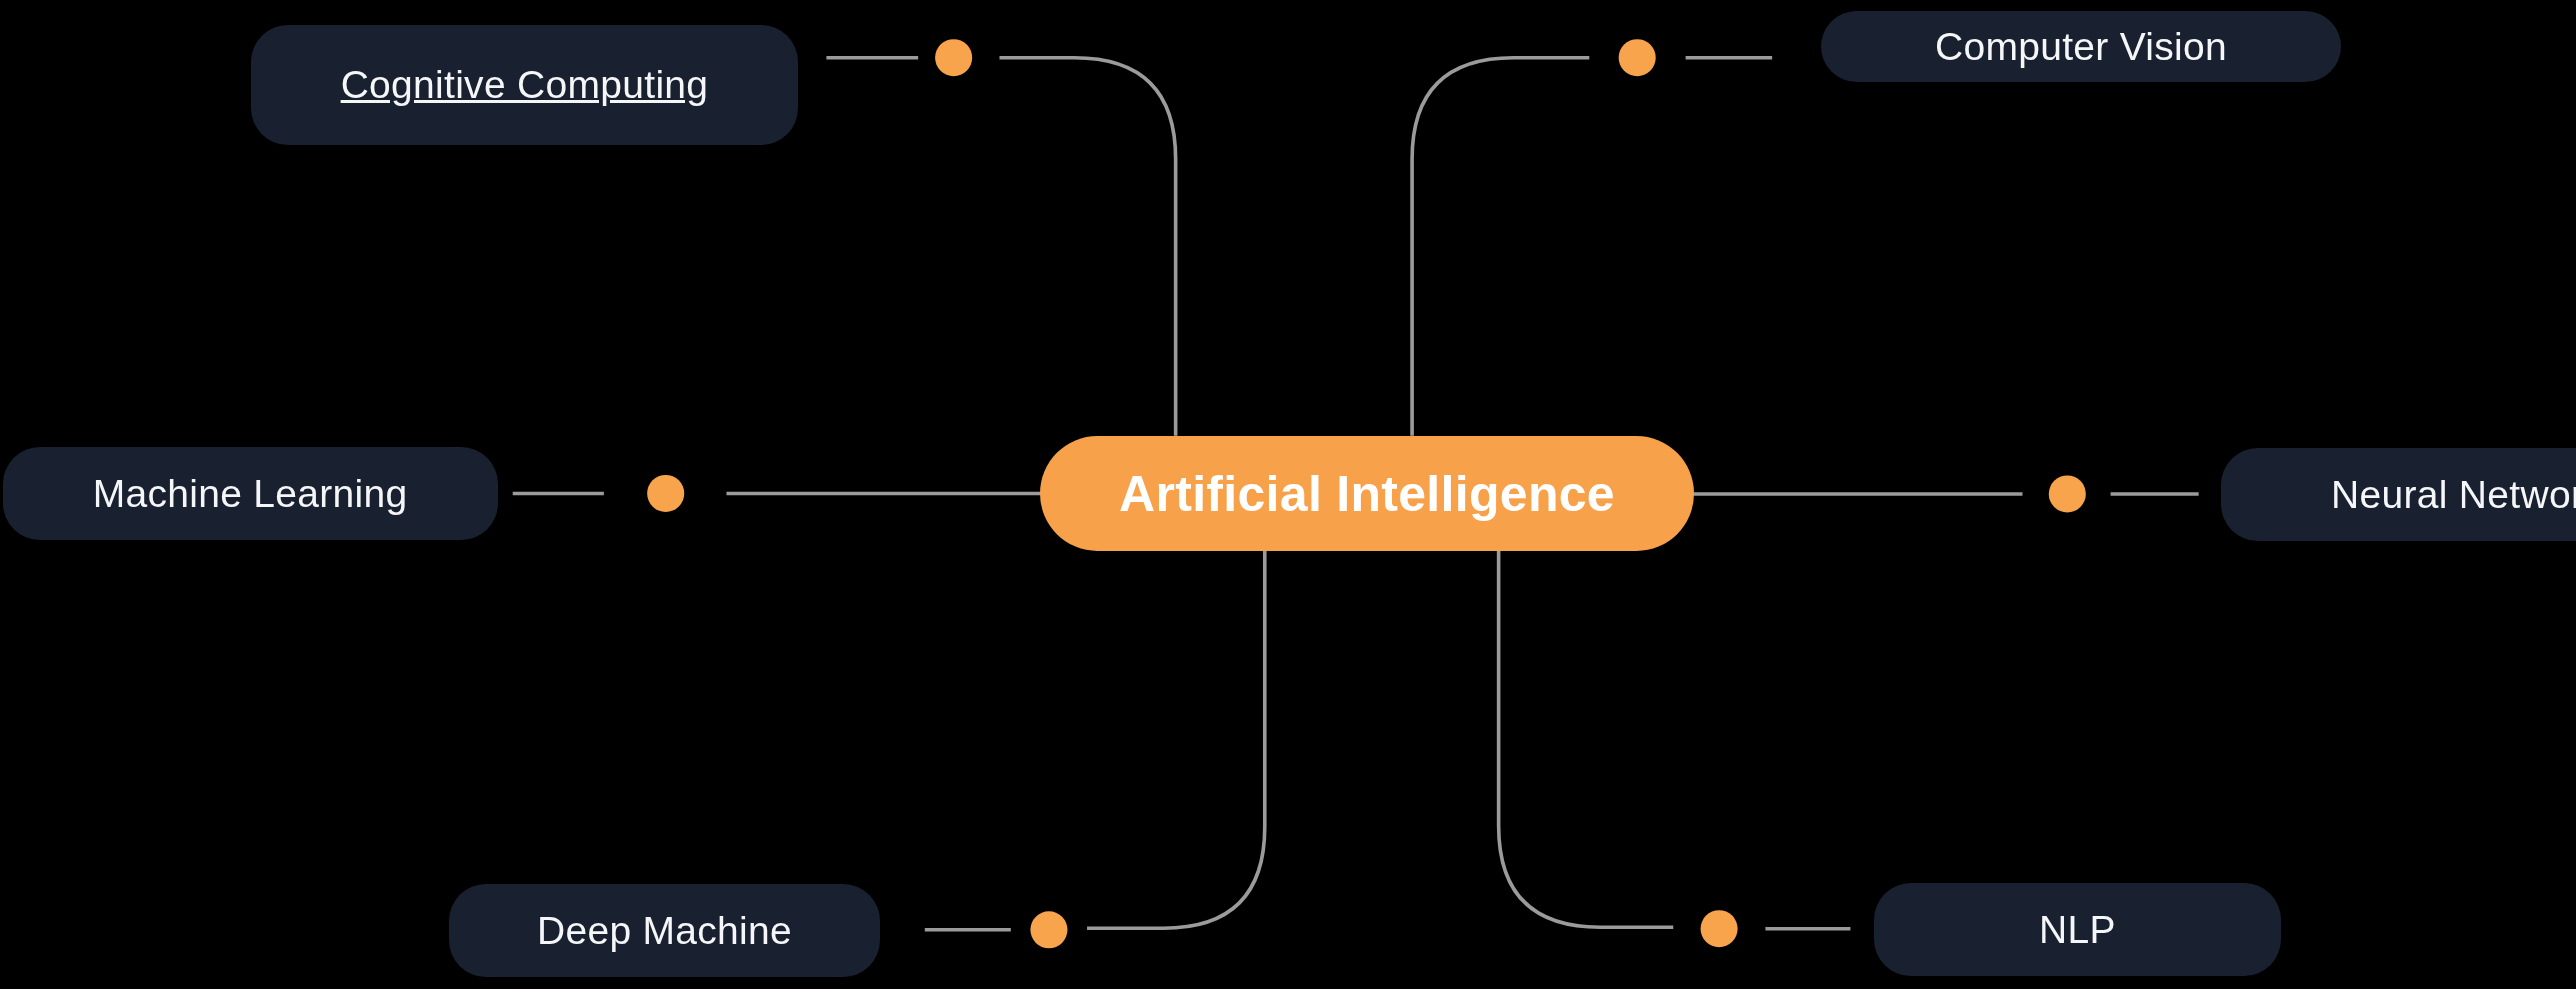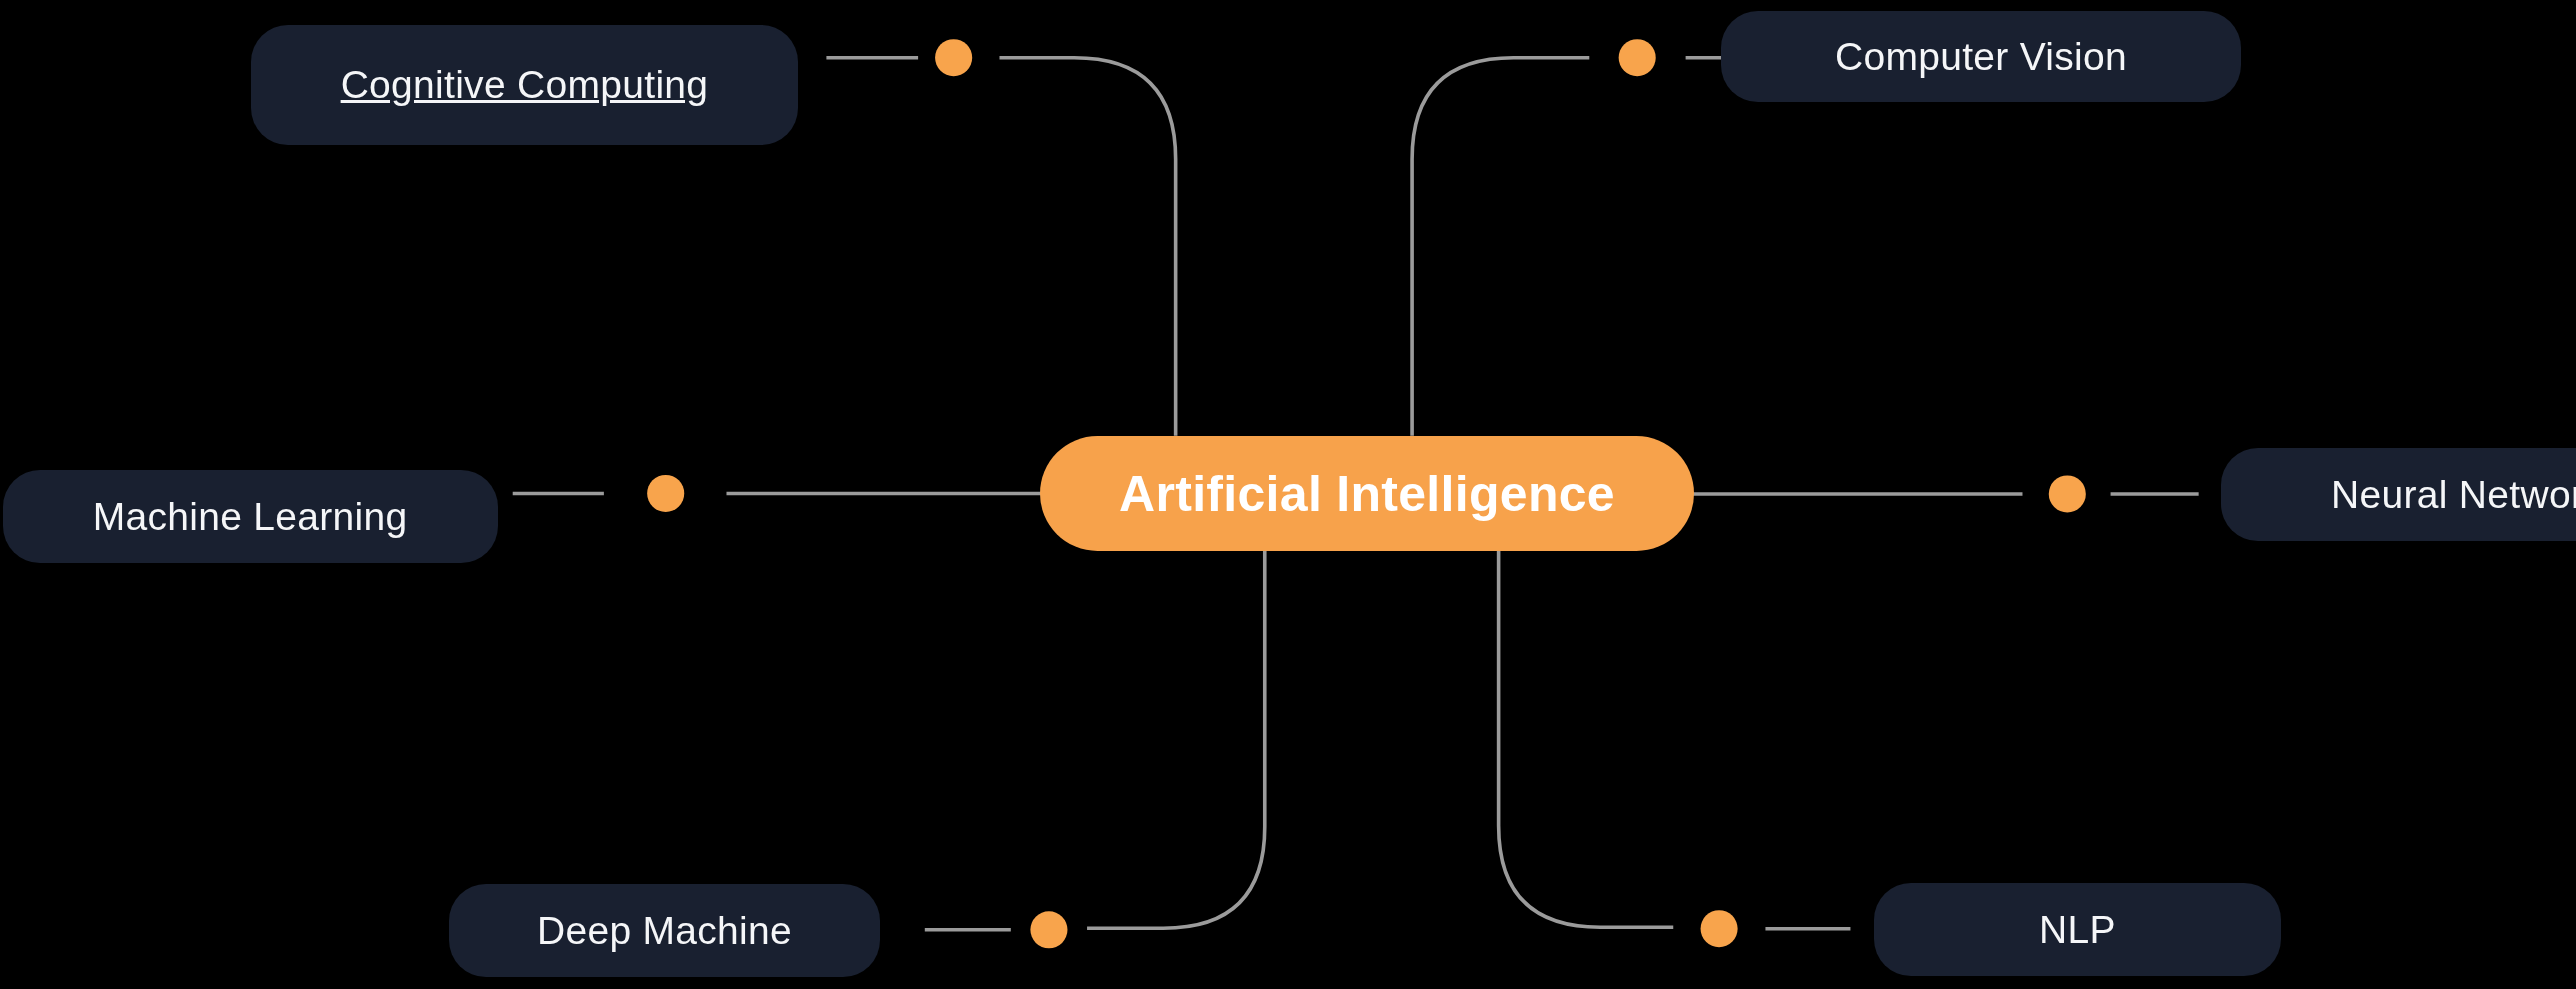--- a/index.html
+++ b/index.html
@@ -55,22 +55,22 @@
     white-space:nowrap;
   }
   .node.center{
     background:var(--center-node-fill);
     color:var(--center-node-text);
     font-size:50px;
     border-radius:58px;
   }
   
   .n-cognitive-computing{ left:251px;  top:25px;   width:547px; height:120px;text-decoration:underline; }
-  .n-computer-vision   { left:1721px; top:11.3px;   width:520px; height:91px; }
-  .n-machine-learning  { left:2.6px;    top:447px;  width:495px;  height:93px;margin-top:23px; }
+  .n-computer-vision   { left:1821px; top:11.3px;   width:520px; height:71px; }
+  .n-machine-learning  { left:2.6px;    top:447px;  width:495px;  height:93px; }
   .n-neural-network    { left:2221px; top:448px;  width:493px;  height:93px; }
   .n-deep-learning     { left:449px;  top:884px; width:431px;  height:93px; }
   .n-nlp               { left:1874px; top:883px; width:407px;  height:93px; }
   .n-center            { left:1040px; top:436px;  width:654px; height:115px;font-weight:bold; }
 </style>
 </head>
 <body>
 
 <div class="canvas">
 

